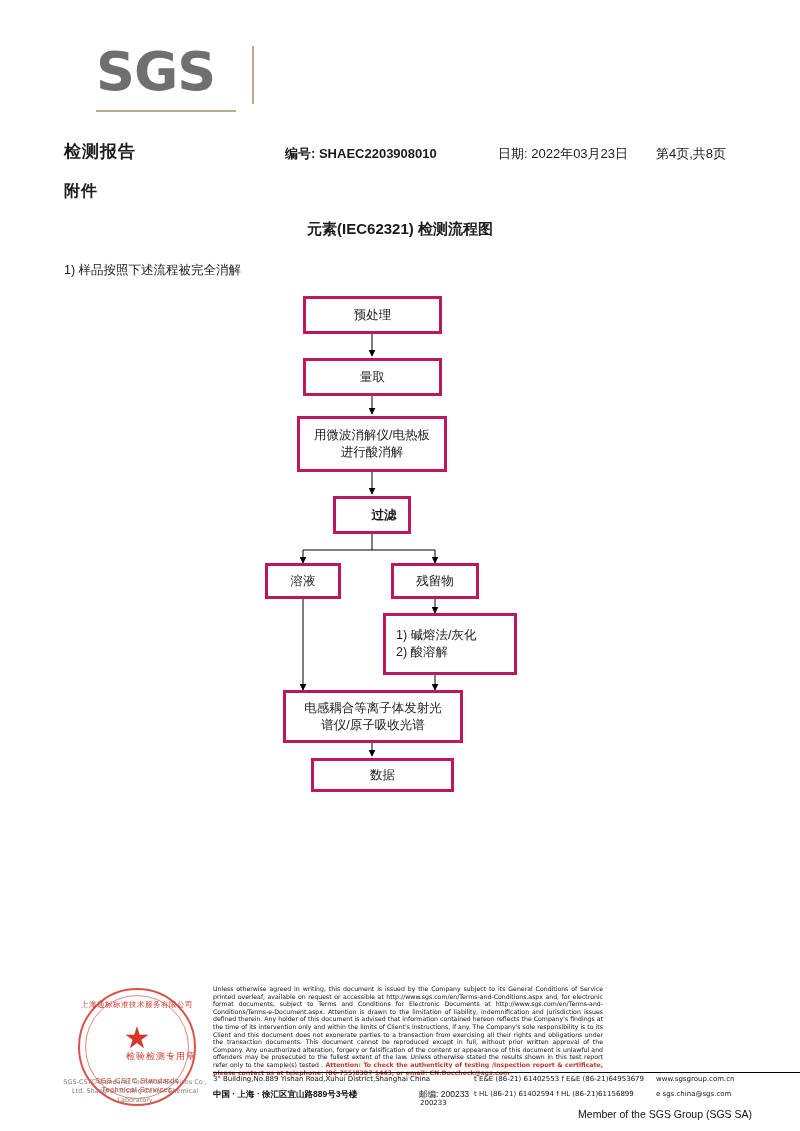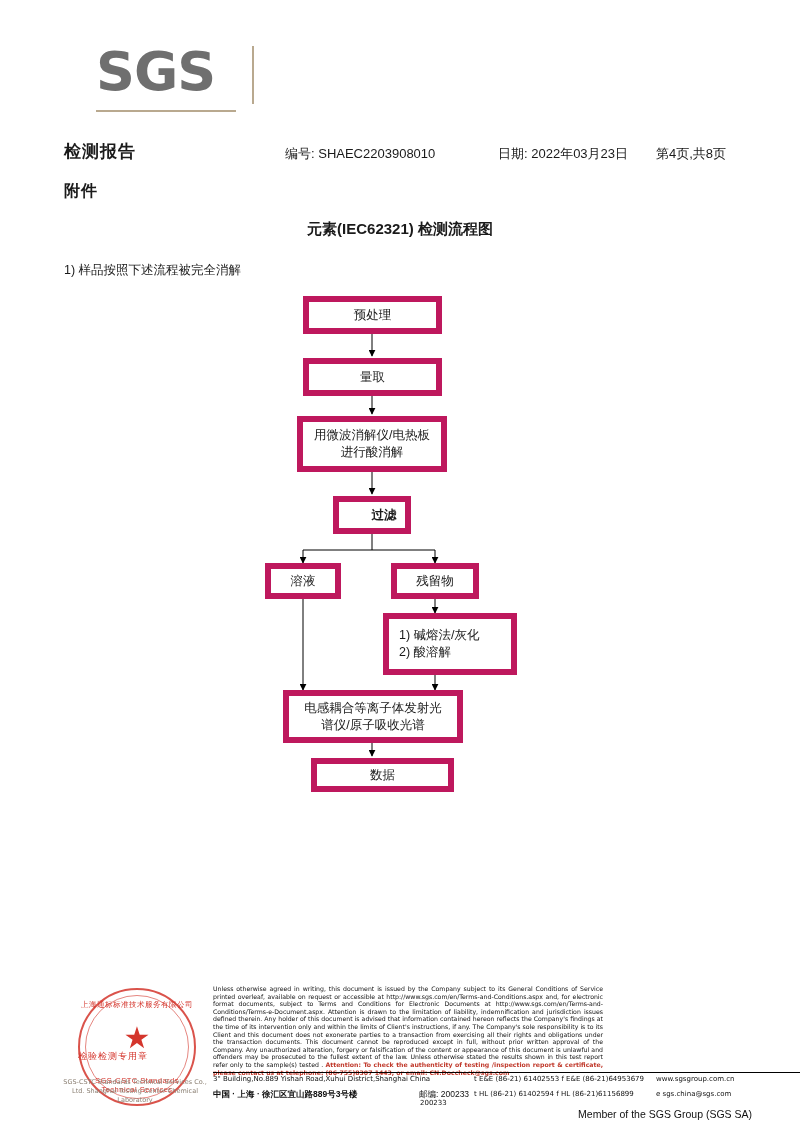--- a/index.html
+++ b/index.html
@@ -62,20 +62,21 @@
     top: 140px;
     font-size: 17px;
     font-weight: bold;
     letter-spacing: 1px;
   }
   .hdr-no {
     position: absolute;
     left: 285px;
     top: 145px;
     font-size: 13px;
+    font-weight: bold;
   }
   .hdr-date {
     position: absolute;
     left: 498px;
     top: 145px;
     font-size: 13px;
   }
   .hdr-page {
     position: absolute;
     left: 656px;
@@ -112,21 +113,21 @@
   .flow {
     position: absolute;
     left: 0;
     top: 0;
     width: 800px;
     height: 1131px;
     pointer-events: none;
   }
   .box {
     position: absolute;
-    border: 6px solid #be185d;
+    border: 3px solid #be185d;
     background: #fff;
     box-sizing: border-box;
     display: flex;
     align-items: center;
     justify-content: center;
     text-align: center;
     font-size: 12.5px;
     line-height: 17px;
     white-space: pre-line;
     padding: 2px 4px;
@@ -170,21 +171,21 @@
     transform: translate(-50%, -50%);
     color: #d4352c;
     font-size: 30px;
     line-height: 30px;
   }
   .stamp-mid {
     position: absolute;
     left: 0;
     right: 0;
     top: 62px;
-    text-align: left;
+    text-align: right;
     color: #d4352c;
     font-size: 9px;
     letter-spacing: 1px;
   }
   .stamp-arc-top,
   .stamp-arc-bot {
     position: absolute;
     left: 0;
     right: 0;
     text-align: center;

